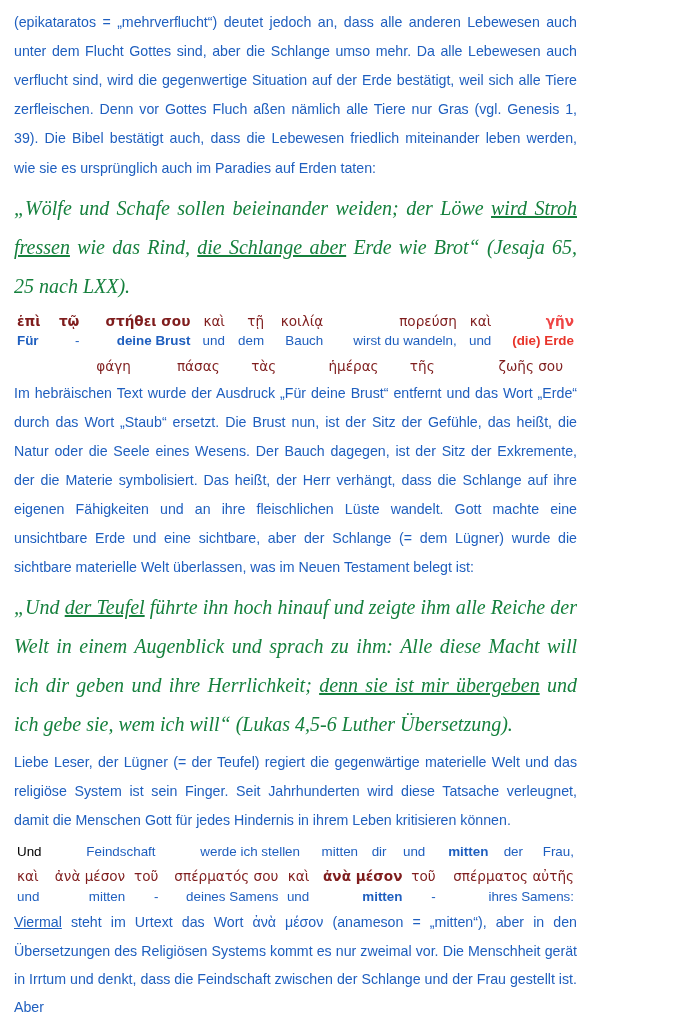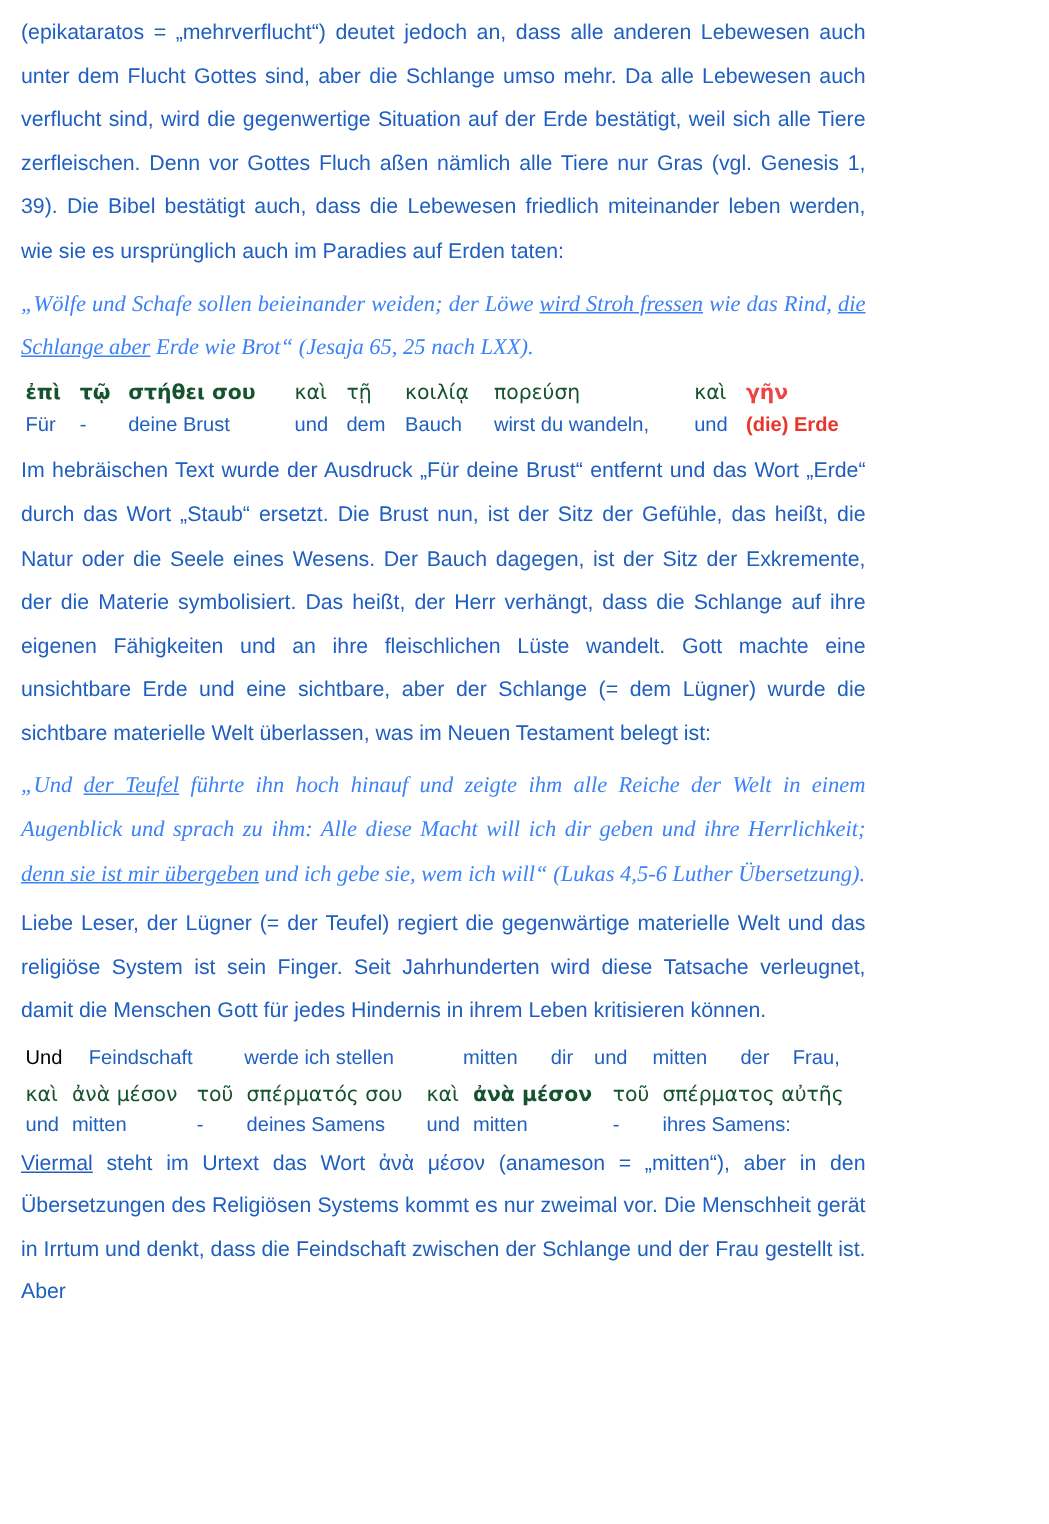--- a/index.html
+++ b/index.html
@@ -25,60 +25,60 @@
     line-height: 2.05;
     color: #1f5fbf;
     text-align: justify;
     text-justify: inter-word;
     margin: 0 0 2px 0;
   }
   .para.tight { line-height: 2.0; }
   .quote {
     font-family: "Liberation Serif", serif;
     font-style: italic;
-    font-size: 15px;
+    font-size: 20px;
     line-height: 1.95;
-    color: #3b82f6;
+    color: #15803d;
     text-align: justify;
     margin: 6px 0 4px 0;
   }
   .u { text-decoration: underline; }
 
   
   table.interlinear {
     border-collapse: collapse;
     width: 100%;
     margin: 6px 0 2px 0;
   }
   table.interlinear td {
     padding: 0 3px;
     vertical-align: bottom;
     white-space: nowrap;
   }
   .gk {
     font-family: "DejaVu Sans", sans-serif;
     font-size: 13.6px;
-    color: #14532d;
+    color: #7f1d1d;
     line-height: 1.45;
   }
   .gk.bold { font-weight: bold; }
   .gk.redw { color: #ef4444; font-weight: bold; }
   .gk.black { color: #000000; }
   .de {
     font-family: "Liberation Sans", sans-serif;
     font-size: 13.4px;
     color: #1f5fbf;
     line-height: 1.45;
   }
-  .de.bold { font-weight: normal; }
+  .de.bold { font-weight: bold; }
   .de.redw { color: #e8342a; font-weight: bold; }
   .de.black { color: #000000; }
   .row-gk td { padding-bottom: 0px; }
   .row-de td { padding-top: 0px; padding-bottom: 4px; }
-  .ctr { text-align: left; }
+  .ctr { text-align: right; }
   .lft { text-align: left; }
   .indent-cell { width: 40px; }
 </style>
 </head>
 <body>
 
 <div class="page">
 
   <p class="para">(epikataratos = „mehrverflucht“) deutet jedoch an, dass alle anderen Lebewesen auch unter dem Flucht Gottes sind, aber die Schlange umso mehr. Da alle Lebewesen auch verflucht sind, wird die gegenwertige Situation auf der Erde bestätigt, weil sich alle Tiere zerfleischen. Denn vor Gottes Fluch aßen nämlich alle Tiere nur Gras (vgl. Genesis 1, 39). Die Bibel bestätigt auch, dass die Lebewesen friedlich miteinander leben werden, wie sie es ursprünglich auch im Paradies auf Erden taten:</p>
 
@@ -108,20 +108,30 @@
       <td class="de ctr">Bauch</td>
       <td class="de ctr">wirst du wandeln,</td>
       <td class="de ctr">und</td>
       <td class="de redw ctr">(die) Erde</td>
     </tr>
   </tbody>
     </table>
 
   <table class="interlinear">
     <tbody>
+        <tr class="row-gk">
+      <td class="indent-cell"></td>
+      <td class="gk ctr">φάγη</td>
+      <td class="gk ctr">πάσας</td>
+      <td class="gk ctr">τὰς</td>
+      <td class="gk ctr">ἡμέρας</td>
+      <td class="gk ctr">τῆς</td>
+      <td class="gk ctr">ζωῆς σου</td>
+      <td></td>
+    </tr>
   </tbody>
     </table>
 
   <p class="para">Im hebräischen Text wurde der Ausdruck „Für deine Brust“ entfernt und das Wort „Erde“ durch das Wort „Staub“ ersetzt. Die Brust nun, ist der Sitz der Gefühle, das heißt, die Natur oder die Seele eines Wesens. Der Bauch dagegen, ist der Sitz der Exkremente, der die Materie symbolisiert. Das heißt, der Herr verhängt, dass die Schlange auf ihre eigenen Fähigkeiten und an ihre fleischlichen Lüste wandelt. Gott machte eine unsichtbare Erde und eine sichtbare, aber der Schlange (= dem Lügner) wurde die sichtbare materielle Welt überlassen,  was im Neuen Testament belegt ist:</p>
 
   <p class="quote">
     <span>„Und </span><span class="u">der Teufel</span><span> führte ihn hoch hinauf und zeigte ihm alle Reiche der Welt in einem Augenblick und sprach zu ihm: Alle diese Macht will ich dir geben und ihre Herrlichkeit; </span><span class="u">denn sie ist mir übergeben</span><span> und ich gebe sie, wem ich will“ (Lukas 4,5-6 Luther Übersetzung).</span>
   </p>
 
   <p class="para">Liebe Leser, der Lügner (= der Teufel) regiert die gegenwärtige materielle Welt und das religiöse System ist sein Finger. Seit Jahrhunderten wird diese Tatsache verleugnet, damit die Menschen Gott für jedes Hindernis in ihrem Leben kritisieren können.</p>

